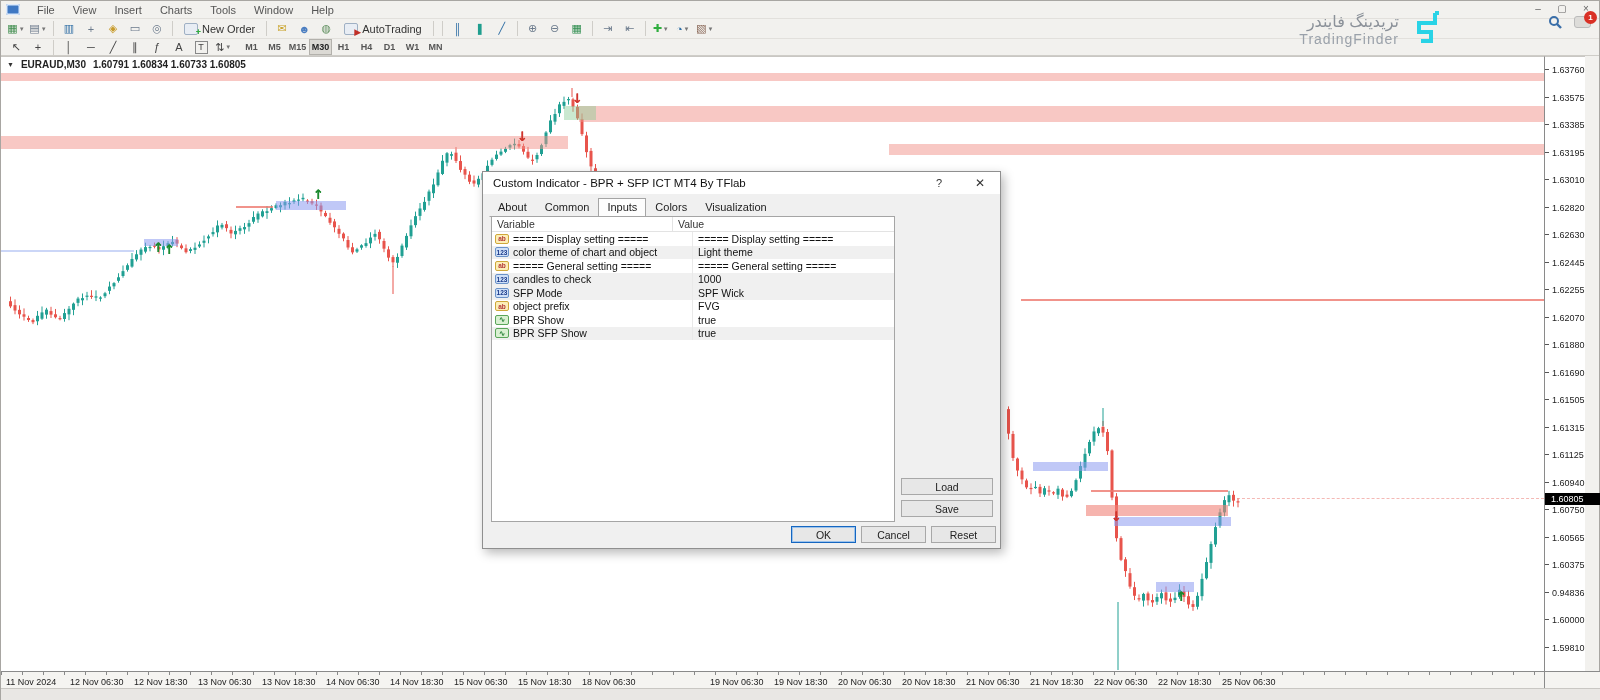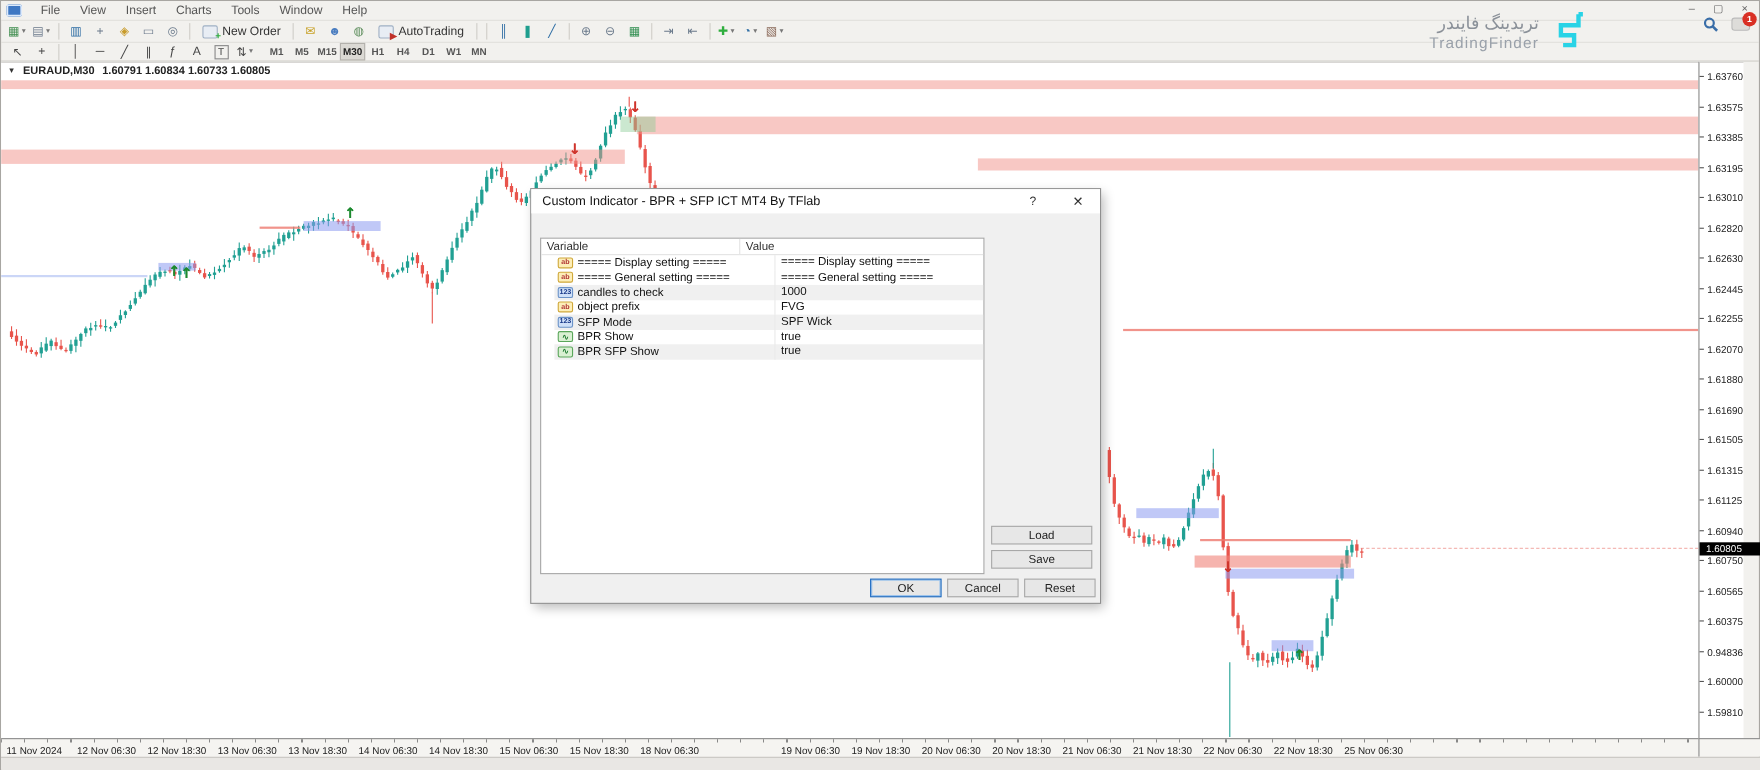--- a/index.html
+++ b/index.html
@@ -109,21 +109,21 @@
   .dlg-tab { padding:2px 8px 3px; border:1px solid transparent; border-bottom:1px solid #a5a5a5;
     color:#222; }
   .dlg-tab.active { background:#fdfdfd; border:1px solid #a5a5a5; border-bottom-color:#fdfdfd;
     position:relative; top:0; }
   .dlg-list { position:absolute; left:8px; top:44px; width:404px; height:306px; background:#fff;
     border:1px solid #a5a5a5; overflow:hidden; }
   .dlg-hdr { display:flex; height:15px; border-bottom:1px solid #e3e3e3; color:#333; }
   .dlg-hdr div { padding:1px 5px; font-size:10.5px; }
   .col-var { width:181px; border-right:1px solid #e3e3e3; }
   .col-val { flex:1; }
-  .dlg-row { display:flex; height:13.5px; font-size:10.5px;margin-left:12px; }
+  .dlg-row { display:flex; height:13.5px; align-items:center; font-size:10.5px; }
   .dlg-row.alt { background:#f0f0f0; }
   .cell-var { width:201px; display:flex; align-items:center; gap:4px; padding-left:3px;
     border-right:1px solid #e9e9e9; height:100%; overflow:hidden; }
   .cell-val { flex:1; padding-left:5px; overflow:hidden; }
   .rowicon { width:14px; height:10px; border-radius:2px; font-size:6.5px; font-weight:bold;
     display:flex; align-items:center; justify-content:center; flex:0 0 14px; }
   .rowicon.ab { background:#fdeeb8; border:1px solid #cfa83a; color:#b03434; }
   .rowicon.i123 { background:#cfe0f8; border:1px solid #6a92c8; color:#1a3a8a; }
   .rowicon.bool { background:#d9f0d2; border:1px solid #5aa65a; color:#1d7a2f; font-size:8px; }
   .dlg-btn { position:absolute; height:17px; background:#e7e7e7; border:1px solid #a8a8a8;
@@ -796,60 +796,74 @@
       <div class="tlabel" style="left: 1157px;">22 Nov 18:30</div>
       <div class="tlabel" style="left: 1221px;">25 Nov 06:30</div>
     </div>
   <div class="axis-corner"></div>
   <div class="bottom-strip"></div>
 
   <div class="dialog">
     <div class="dlg-title">Custom Indicator - BPR + SFP ICT MT4 By TFlab</div>
     <div class="dlg-help">?</div>
     <div class="dlg-close">✕</div>
+    <div class="dlg-tabs" id="dlg-tabs">
+        <div class="dlg-tab">About</div>
+        <div class="dlg-tab">Common</div>
+        <div class="dlg-tab active">Inputs</div>
+        <div class="dlg-tab">Colors</div>
+        <div class="dlg-tab">Visualization</div>
+      </div>
     <div class="dlg-list">
       <div class="dlg-hdr">
         <div class="col-var">Variable</div>
         <div class="col-val">Value</div>
       </div>
       <div id="dlg-rows">
           <div class="dlg-row">
             <div class="cell-var">
               <span class="rowicon ab">ab</span>
               <span>===== Display setting =====</span>
             </div>
             <div class="cell-val">===== Display setting =====</div>
+          </div>
+          <div class="dlg-row alt">
+            <div class="cell-var">
+              <span class="rowicon i123">123</span>
+              <span>color theme of chart and object</span>
+            </div>
+            <div class="cell-val">Light theme</div>
           </div>
           <div class="dlg-row">
             <div class="cell-var">
               <span class="rowicon ab">ab</span>
               <span>===== General setting =====</span>
             </div>
             <div class="cell-val">===== General setting =====</div>
           </div>
           <div class="dlg-row alt">
             <div class="cell-var">
               <span class="rowicon i123">123</span>
               <span>candles to check</span>
             </div>
             <div class="cell-val">1000</div>
           </div>
+          <div class="dlg-row alt">
+            <div class="cell-var">
+              <span class="rowicon i123">123</span>
+              <span>SFP Mode</span>
+            </div>
+            <div class="cell-val">SPF Wick</div>
+          </div>
           <div class="dlg-row">
             <div class="cell-var">
               <span class="rowicon ab">ab</span>
               <span>object prefix</span>
             </div>
             <div class="cell-val">FVG</div>
-          </div>
-          <div class="dlg-row alt">
-            <div class="cell-var">
-              <span class="rowicon i123">123</span>
-              <span>SFP Mode</span>
-            </div>
-            <div class="cell-val">SPF Wick</div>
           </div>
           <div class="dlg-row">
             <div class="cell-var">
               <span class="rowicon bool">∿</span>
               <span>BPR Show</span>
             </div>
             <div class="cell-val">true</div>
           </div>
           <div class="dlg-row alt">
             <div class="cell-var">

